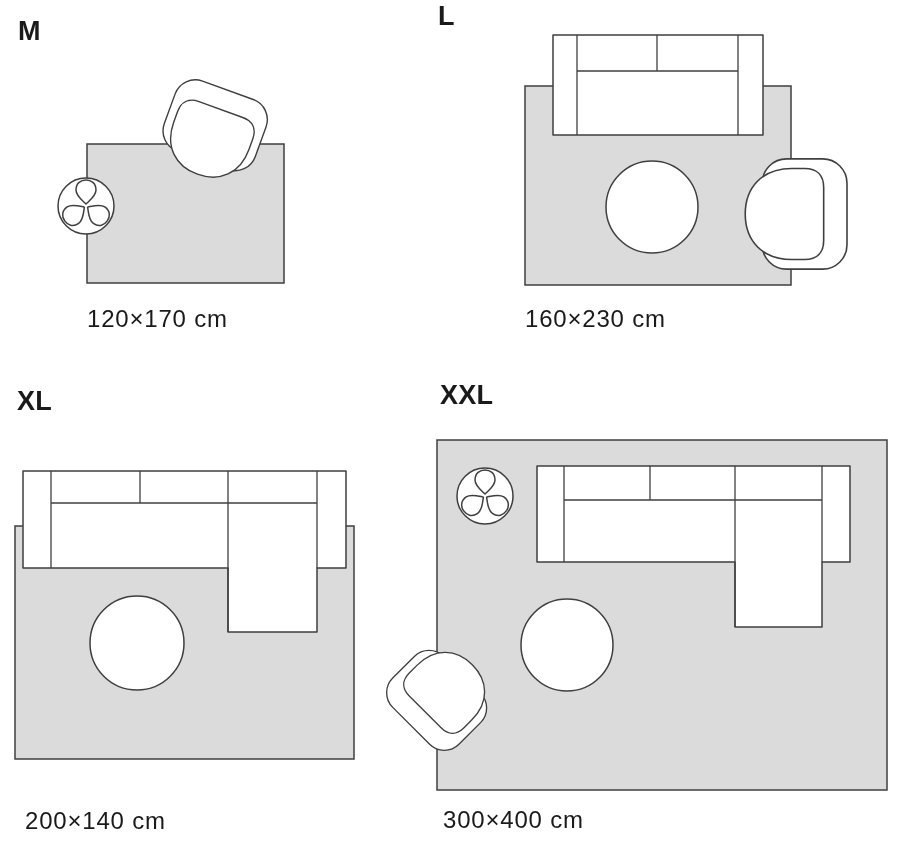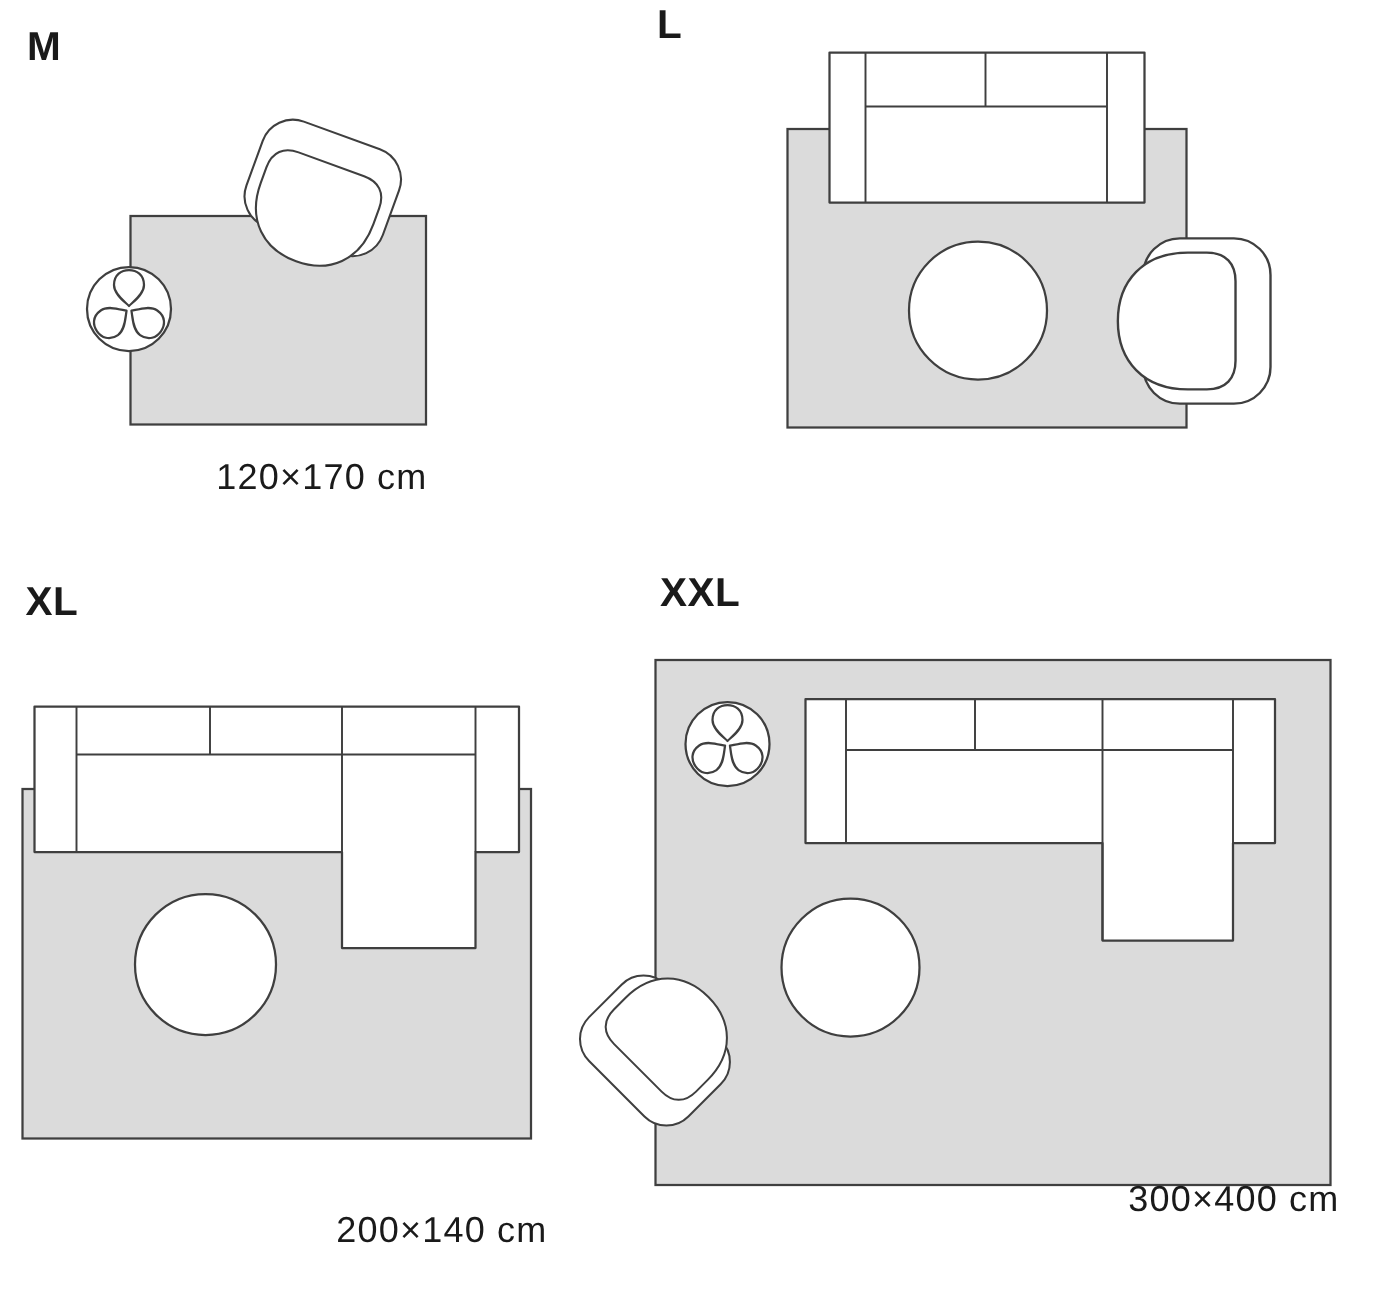--- a/index.html
+++ b/index.html
@@ -20,21 +20,21 @@
   .diagram-svg{position:absolute;left:0;top:0;display:block;}
   .rug{fill:var(--rug);stroke:var(--outline);stroke-width:1.5;}
   .furn{fill:var(--furniture);stroke:var(--outline);stroke-width:1.5;stroke-linejoin:round;}
   .ln{stroke:var(--outline);stroke-width:1.3;fill:none;}
   .size-label{
     position:absolute;font-weight:700;font-size:27px;line-height:1;
     letter-spacing:.3px;color:var(--text);white-space:nowrap;
   }
   .size-caption{
     position:absolute;font-weight:400;font-size:24px;line-height:1;
-    letter-spacing:.8px;color:var(--text);text-align:right;white-space:nowrap;
+    letter-spacing:.8px;color:var(--text);text-align:left;white-space:nowrap;
   }
 </style>
 </head>
 <body>
 
 <div class="stage">
 
   <svg class="diagram-svg" width="920" height="860" viewBox="0 0 920 860">
     <defs>
 
@@ -104,16 +104,17 @@
       <use href="#armchair" transform="translate(443,694) rotate(225) scale(0.9)"></use>
     </g>
   </svg>
 
   <div class="size-label" style="left:18px;top:18px">M</div>
   <div class="size-label" style="left:438px;top:3px">L</div>
   <div class="size-label" style="left:17px;top:388px">XL</div>
   <div class="size-label" style="left:440px;top:382px">XXL</div>
 
   <div class="size-caption" style="left:87px;top:307px;width:198px">120×170 cm</div>
+  <div class="size-caption" style="left:525px;top:307px;width:266px">160×230 cm</div>
   <div class="size-caption" style="left:25px;top:809px;width:340px">200×140 cm</div>
-  <div class="size-caption" style="left:443px;top:788px;width:450px">300×400 cm</div>
+  <div class="size-caption" style="left:443px;top:808px;width:450px">300×400 cm</div>
 
 </div>
 
 </body></html>

